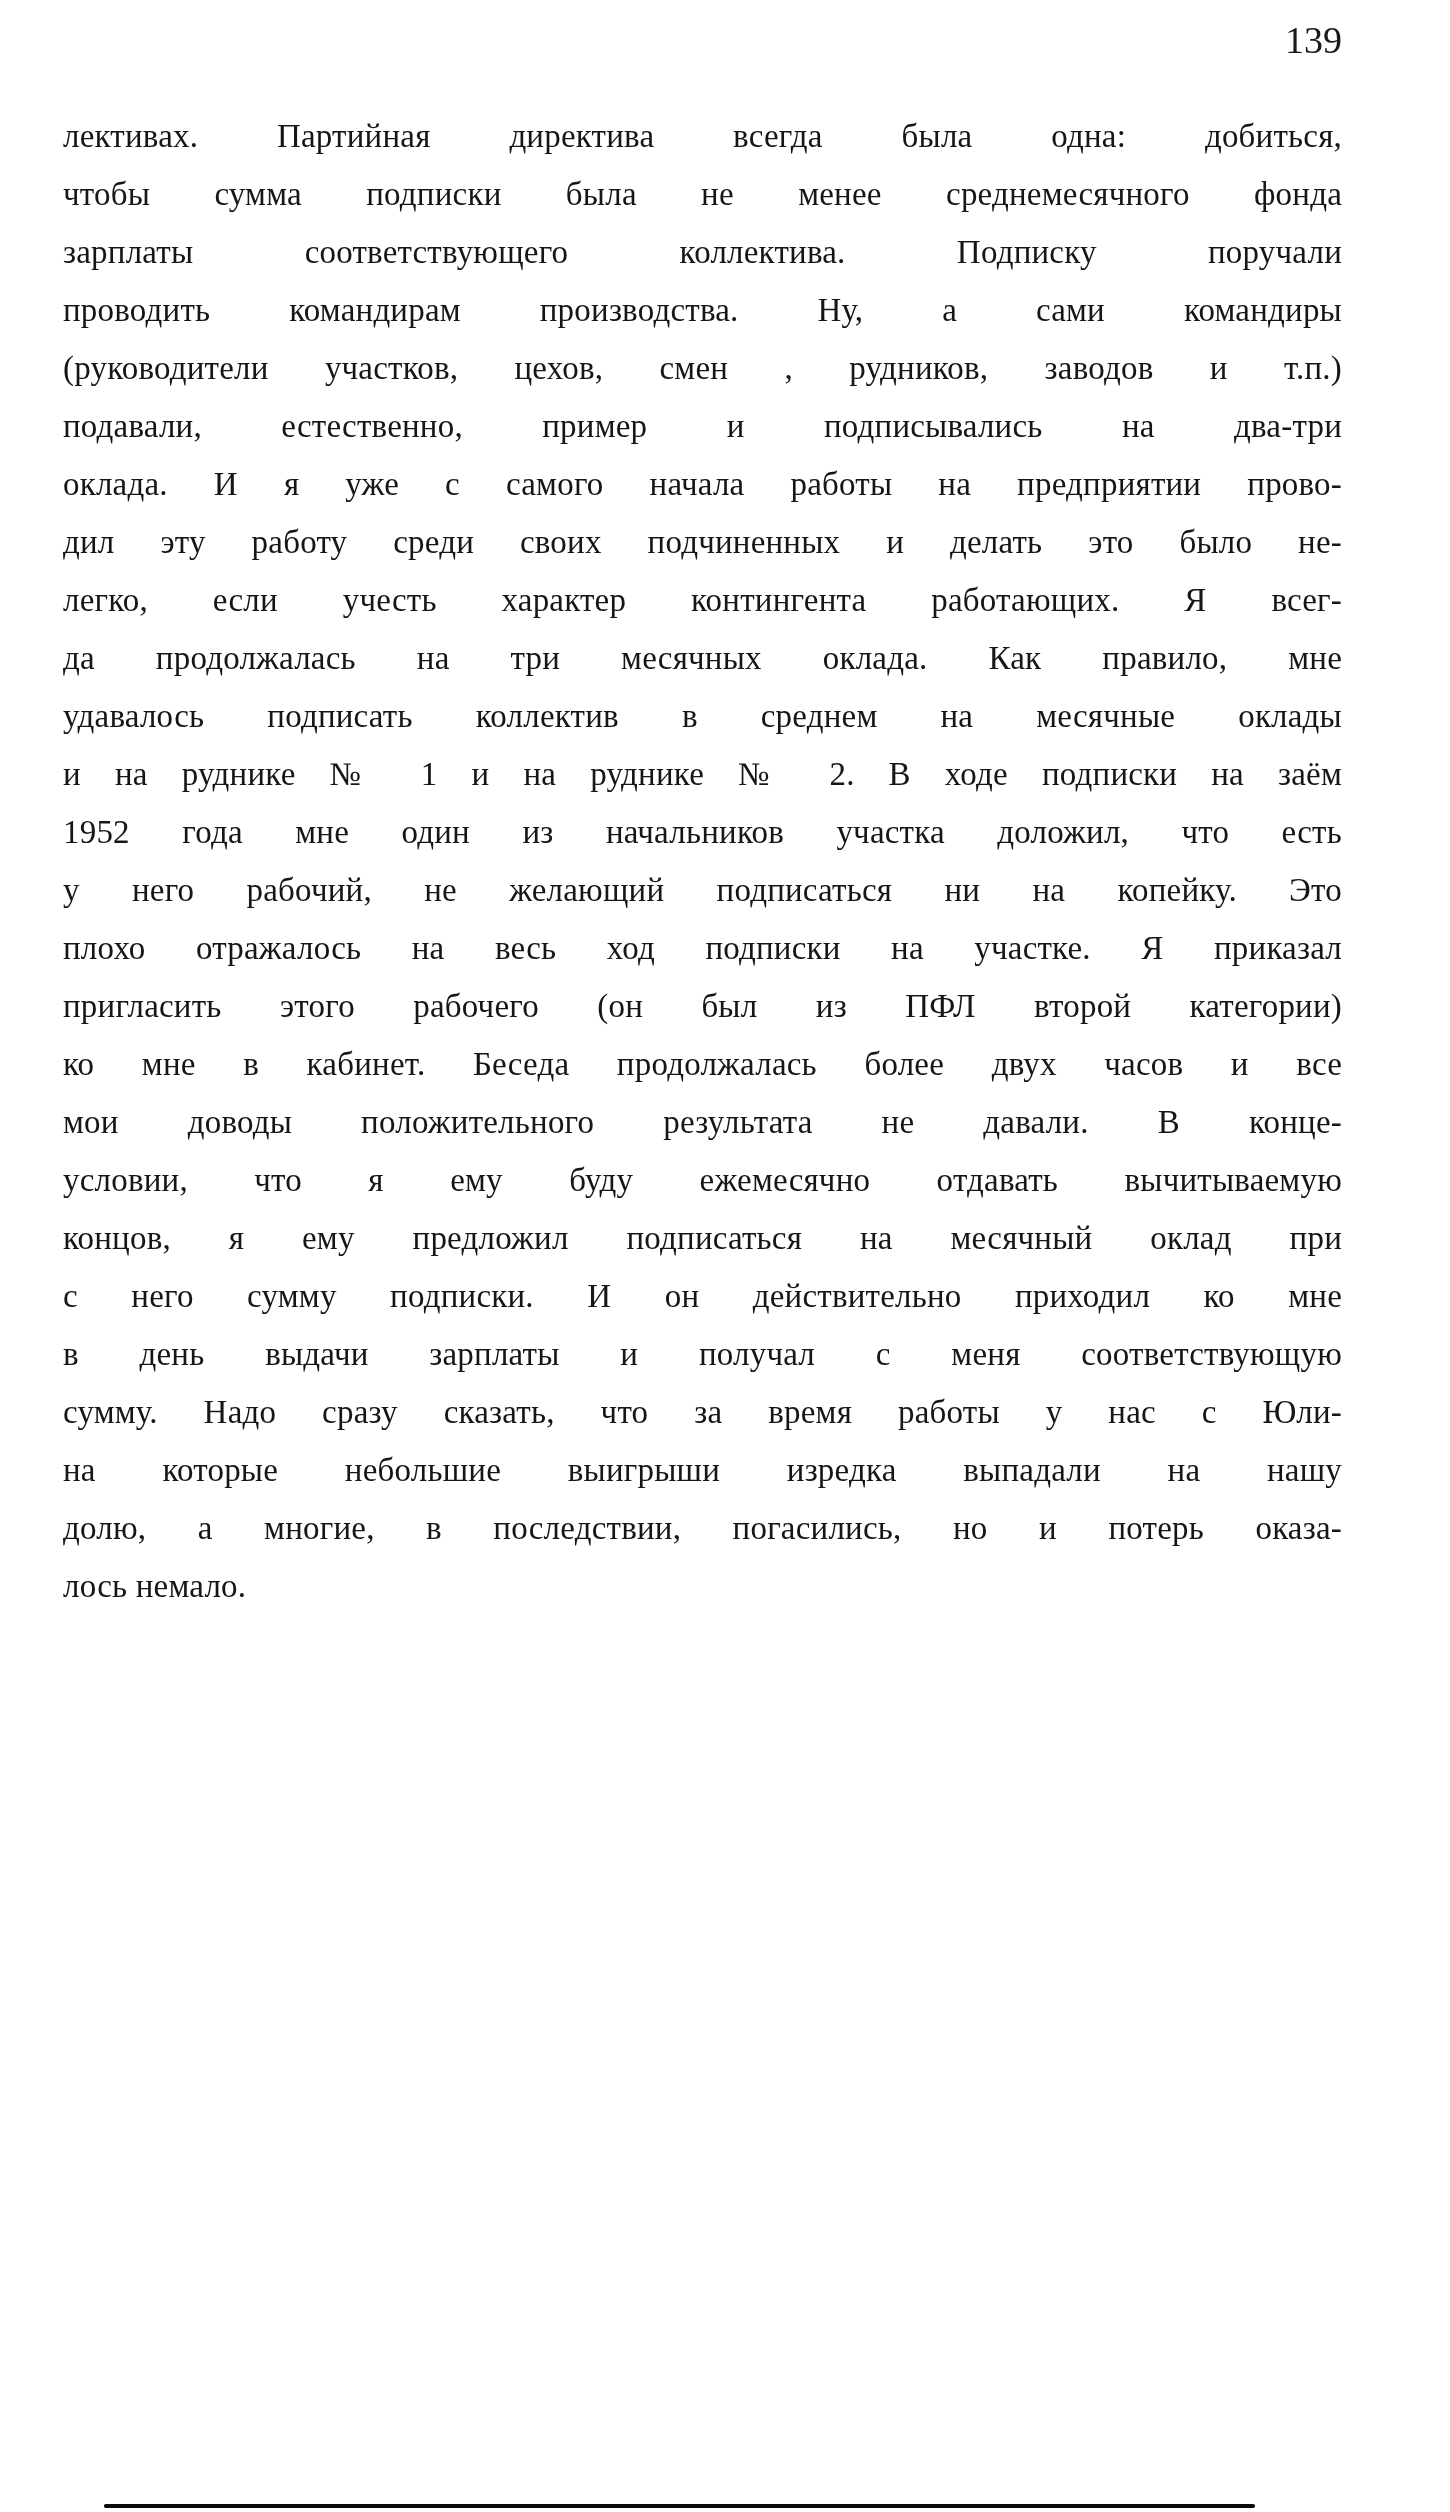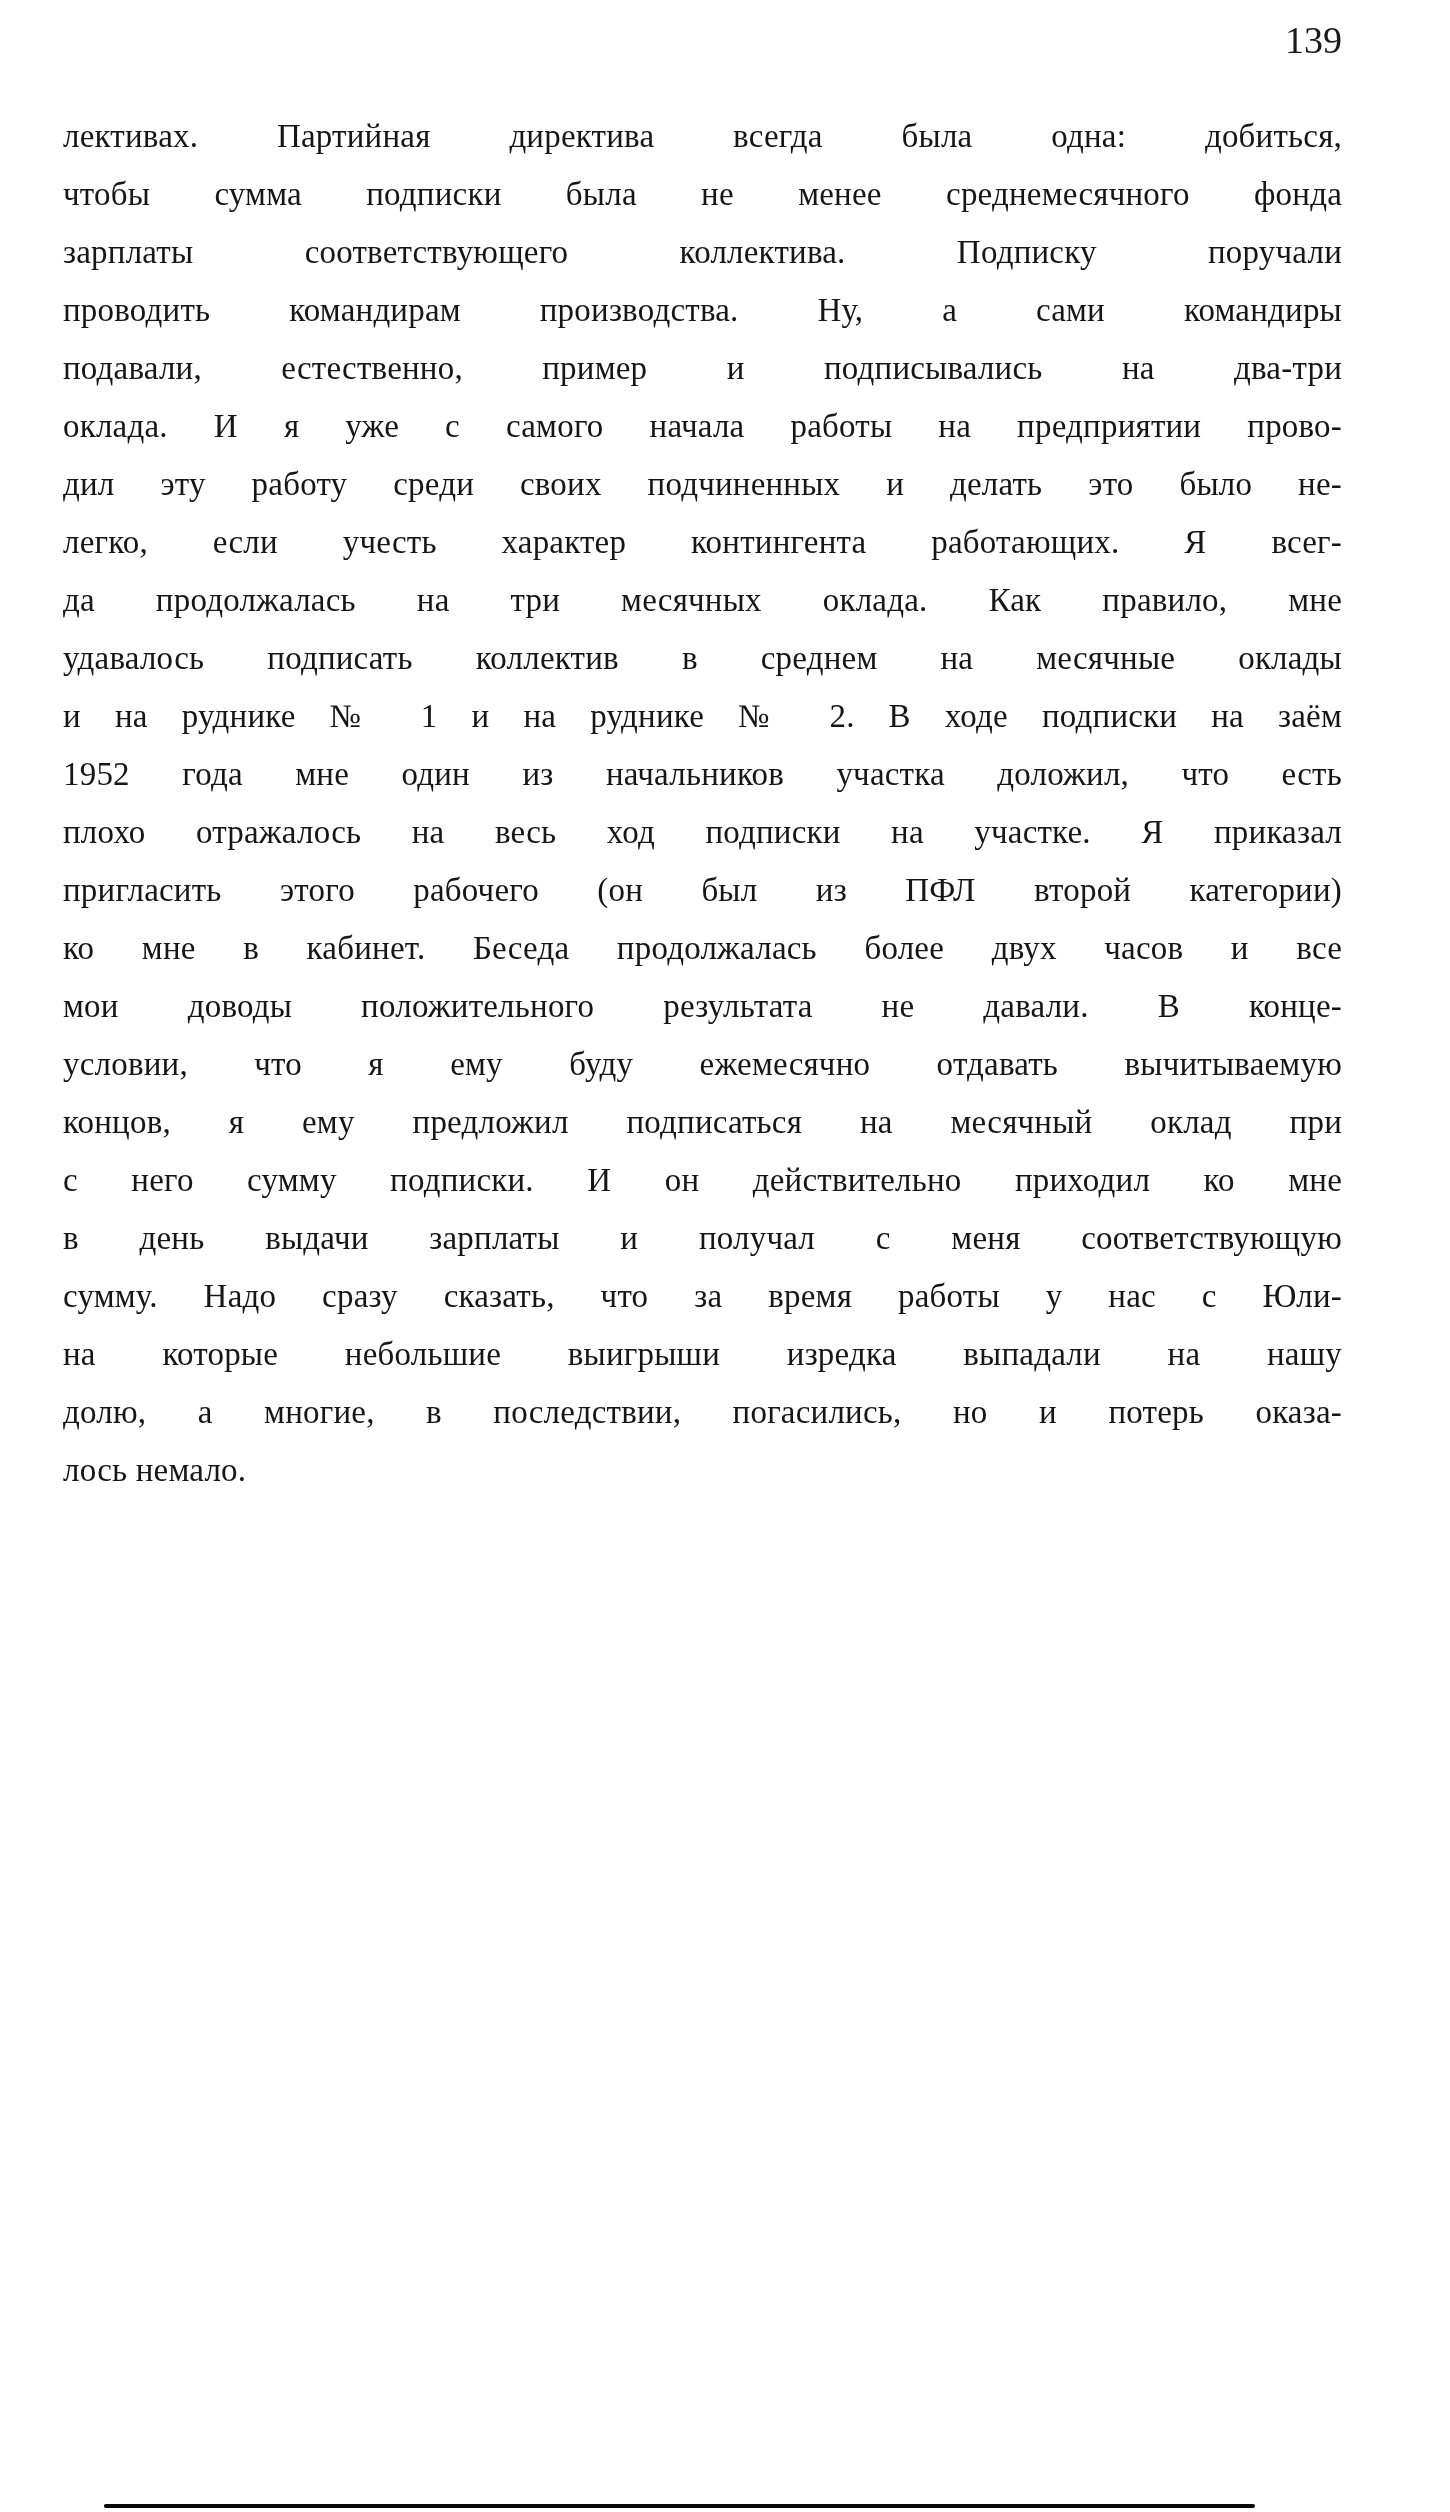--- a/index.html
+++ b/index.html
@@ -59,28 +59,30 @@
 <body>
 
 <div class="page">
   <div class="page-number">139</div>
 
   <div class="text-block">
     <div class="line">лективах. Партийная директива всегда была одна: добиться,</div>
     <div class="line">чтобы сумма подписки была не менее среднемесячного фонда</div>
     <div class="line">зарплаты соответствующего коллектива. Подписку поручали</div>
     <div class="line">проводить командирам производства. Ну, а сами командиры</div>
+    <div class="line">(руководители участков, цехов, смен , рудников, заводов и т.п.)</div>
     <div class="line">подавали, естественно, пример и подписывались на два-три</div>
     <div class="line">оклада. И я уже с самого начала работы на предприятии прово-</div>
     <div class="line">дил эту работу среди своих подчиненных и делать это было не-</div>
     <div class="line">легко, если учесть характер контингента работающих. Я всег-</div>
     <div class="line">да продолжалась на три месячных оклада. Как правило, мне</div>
     <div class="line">удавалось подписать коллектив в среднем на месячные оклады</div>
     <div class="line">и на руднике № 1 и на руднике № 2. В ходе подписки на заём</div>
     <div class="line">1952 года мне один из начальников участка доложил, что есть</div>
+    <div class="line">у него рабочий, не желающий подписаться ни на копейку. Это</div>
     <div class="line">плохо отражалось на весь ход подписки на участке. Я приказал</div>
     <div class="line">пригласить этого рабочего (он был из ПФЛ второй категории)</div>
     <div class="line">ко мне в кабинет. Беседа продолжалась более двух часов и все</div>
     <div class="line">мои доводы положительного результата не давали. В конце-</div>
     <div class="line">условии, что я ему буду ежемесячно отдавать вычитываемую</div>
     <div class="line">концов, я ему предложил подписаться на месячный оклад при</div>
     <div class="line">с него сумму подписки. И он действительно приходил ко мне</div>
     <div class="line">в день выдачи зарплаты и получал с меня соответствующую</div>
     <div class="line">сумму. Надо сразу сказать, что за время работы у нас с Юли-</div>
     <div class="line">на которые небольшие выигрыши изредка выпадали на нашу</div>

